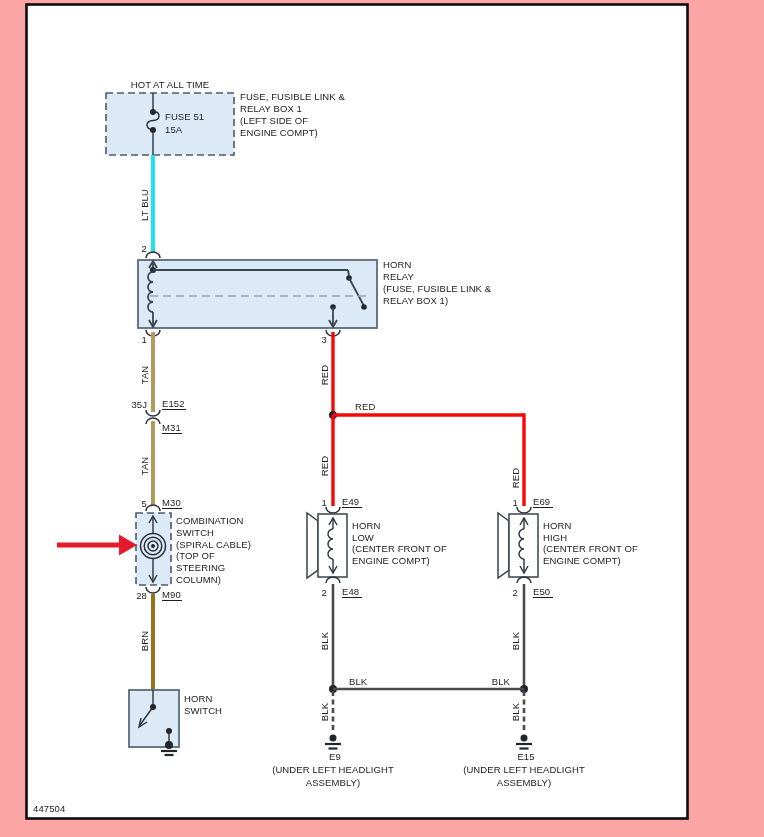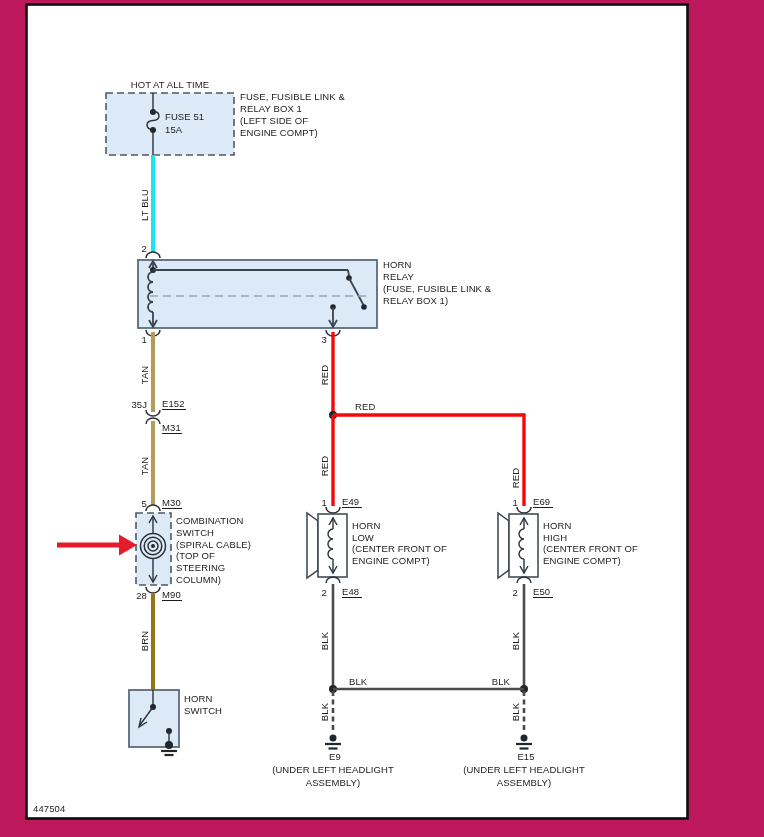--- a/index.html
+++ b/index.html
@@ -1,17 +1,17 @@
 <!DOCTYPE html>
 <html><head>
 <meta charset="utf-8">
 <title>Diagram</title>
 <style>
   html,body{margin:0;padding:0;background:#ffffff}
-  .stage{position:relative;width:764px;height:837px;background:#be185d;font-family:"Liberation Sans",sans-serif;overflow:hidden}
+  .stage{position:relative;width:764px;height:837px;background:#fca5a5;font-family:"Liberation Sans",sans-serif;overflow:hidden}
   .stage svg{position:absolute;left:0;top:0}
   .t{font-family:"Liberation Sans",sans-serif;font-size:9.5px;fill:#1c1c1c;letter-spacing:.1px}
   .ln{stroke:#2A3138;stroke-width:1.4;fill:none}
   .ln2{stroke:#3A444D;stroke-width:1.8;fill:none}
   .box{fill:#DCE9F7;stroke:#5A6B7A;stroke-width:1.8}
   .dashbox{fill:#DCE9F7;stroke:#4E5A64;stroke-width:1.6;stroke-dasharray:7 4}
   .hornbox{fill:#ffffff;stroke:#39434C;stroke-width:1.5}
   .dot{fill:#20262C;stroke:none}
   .arc{stroke:#2A3138;stroke-width:1.5;fill:none}
   .wire{fill:none;stroke-linecap:butt}

